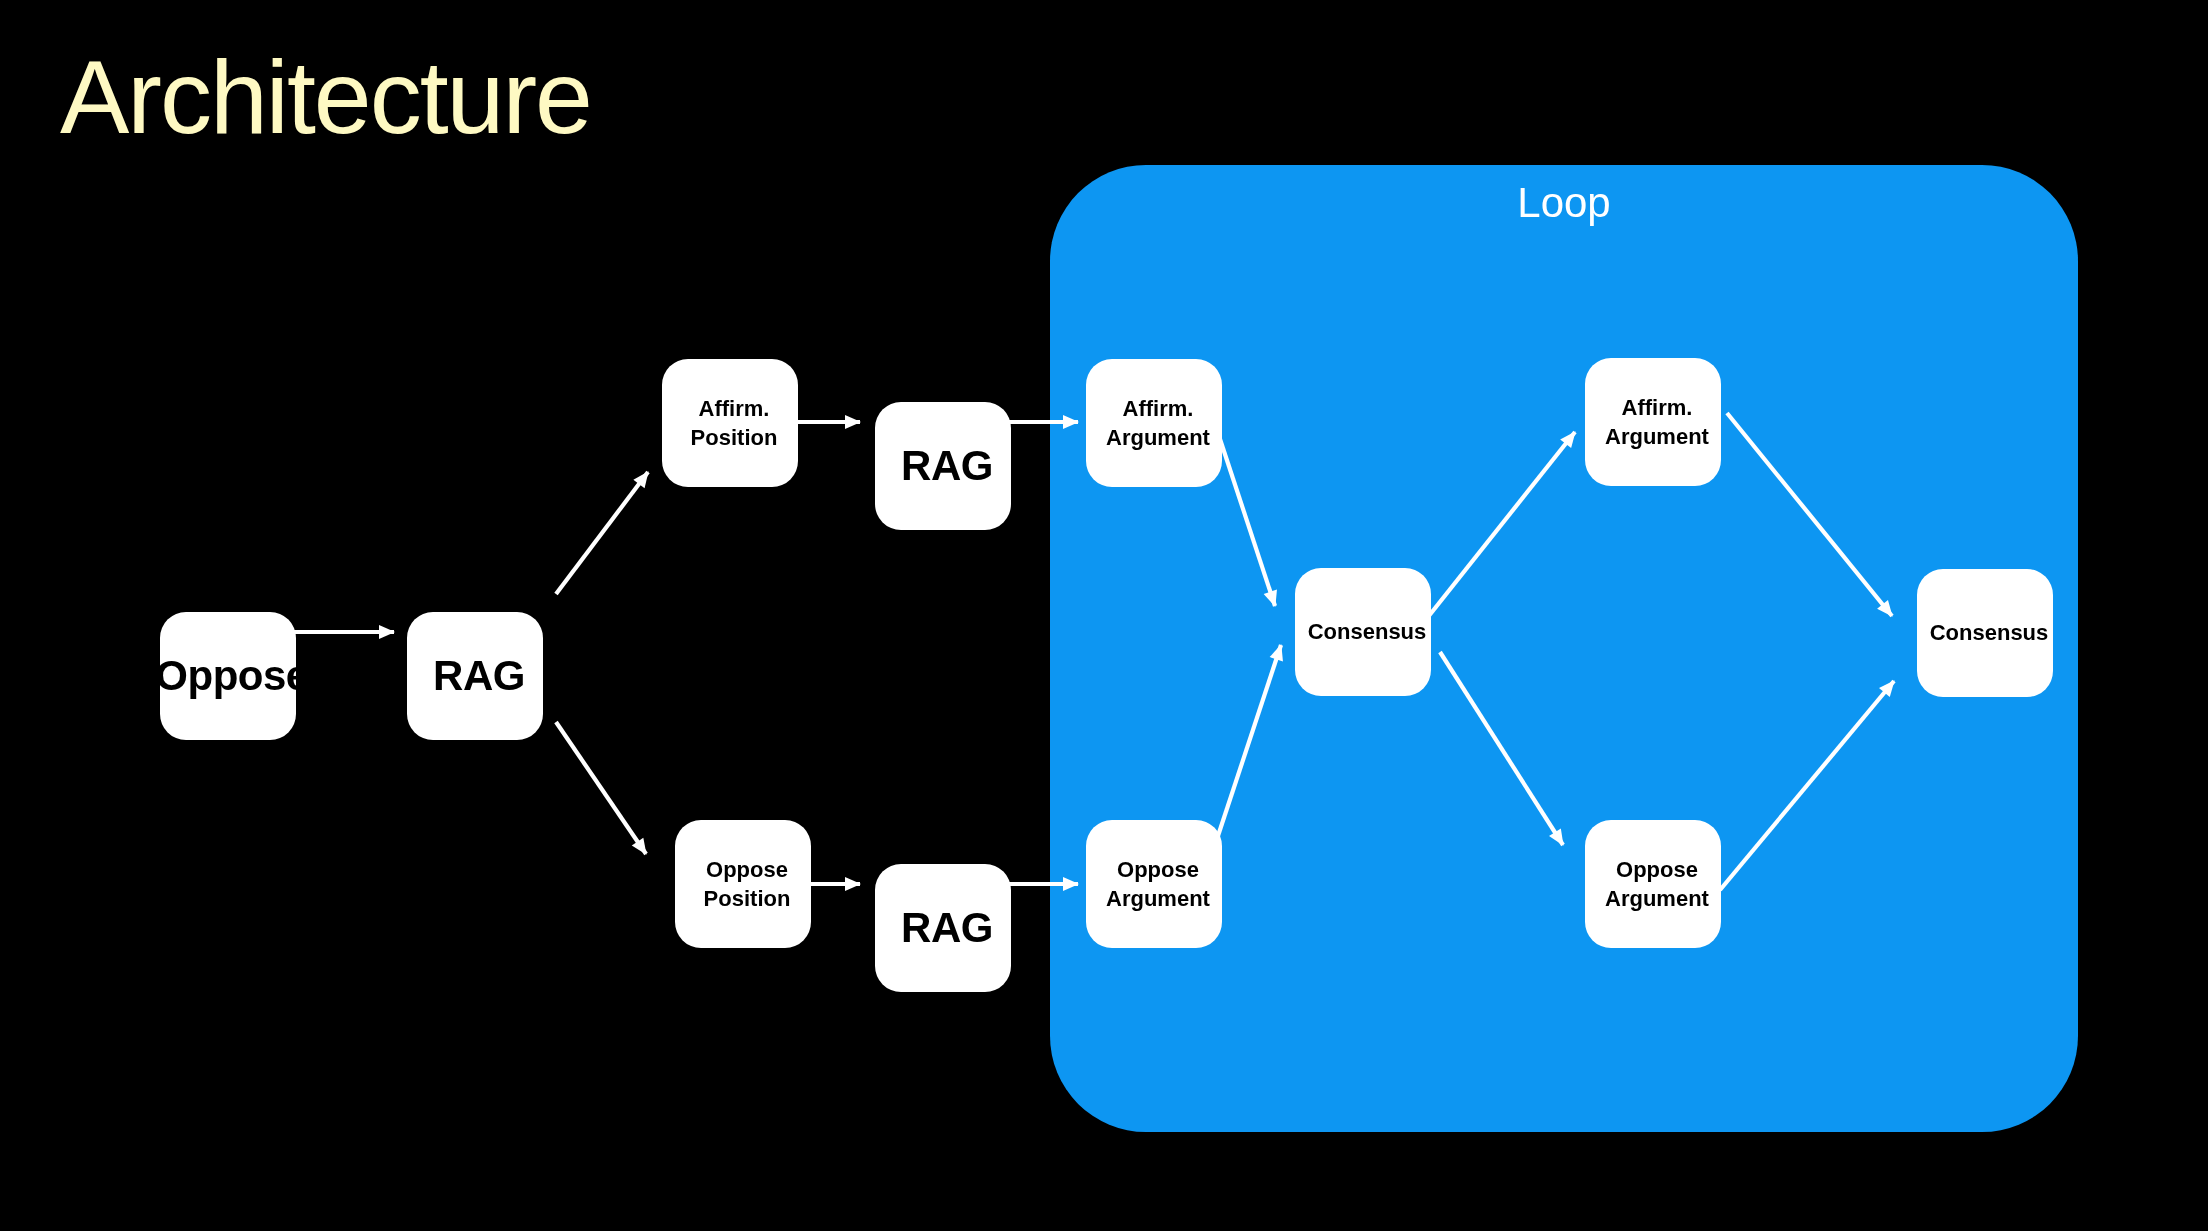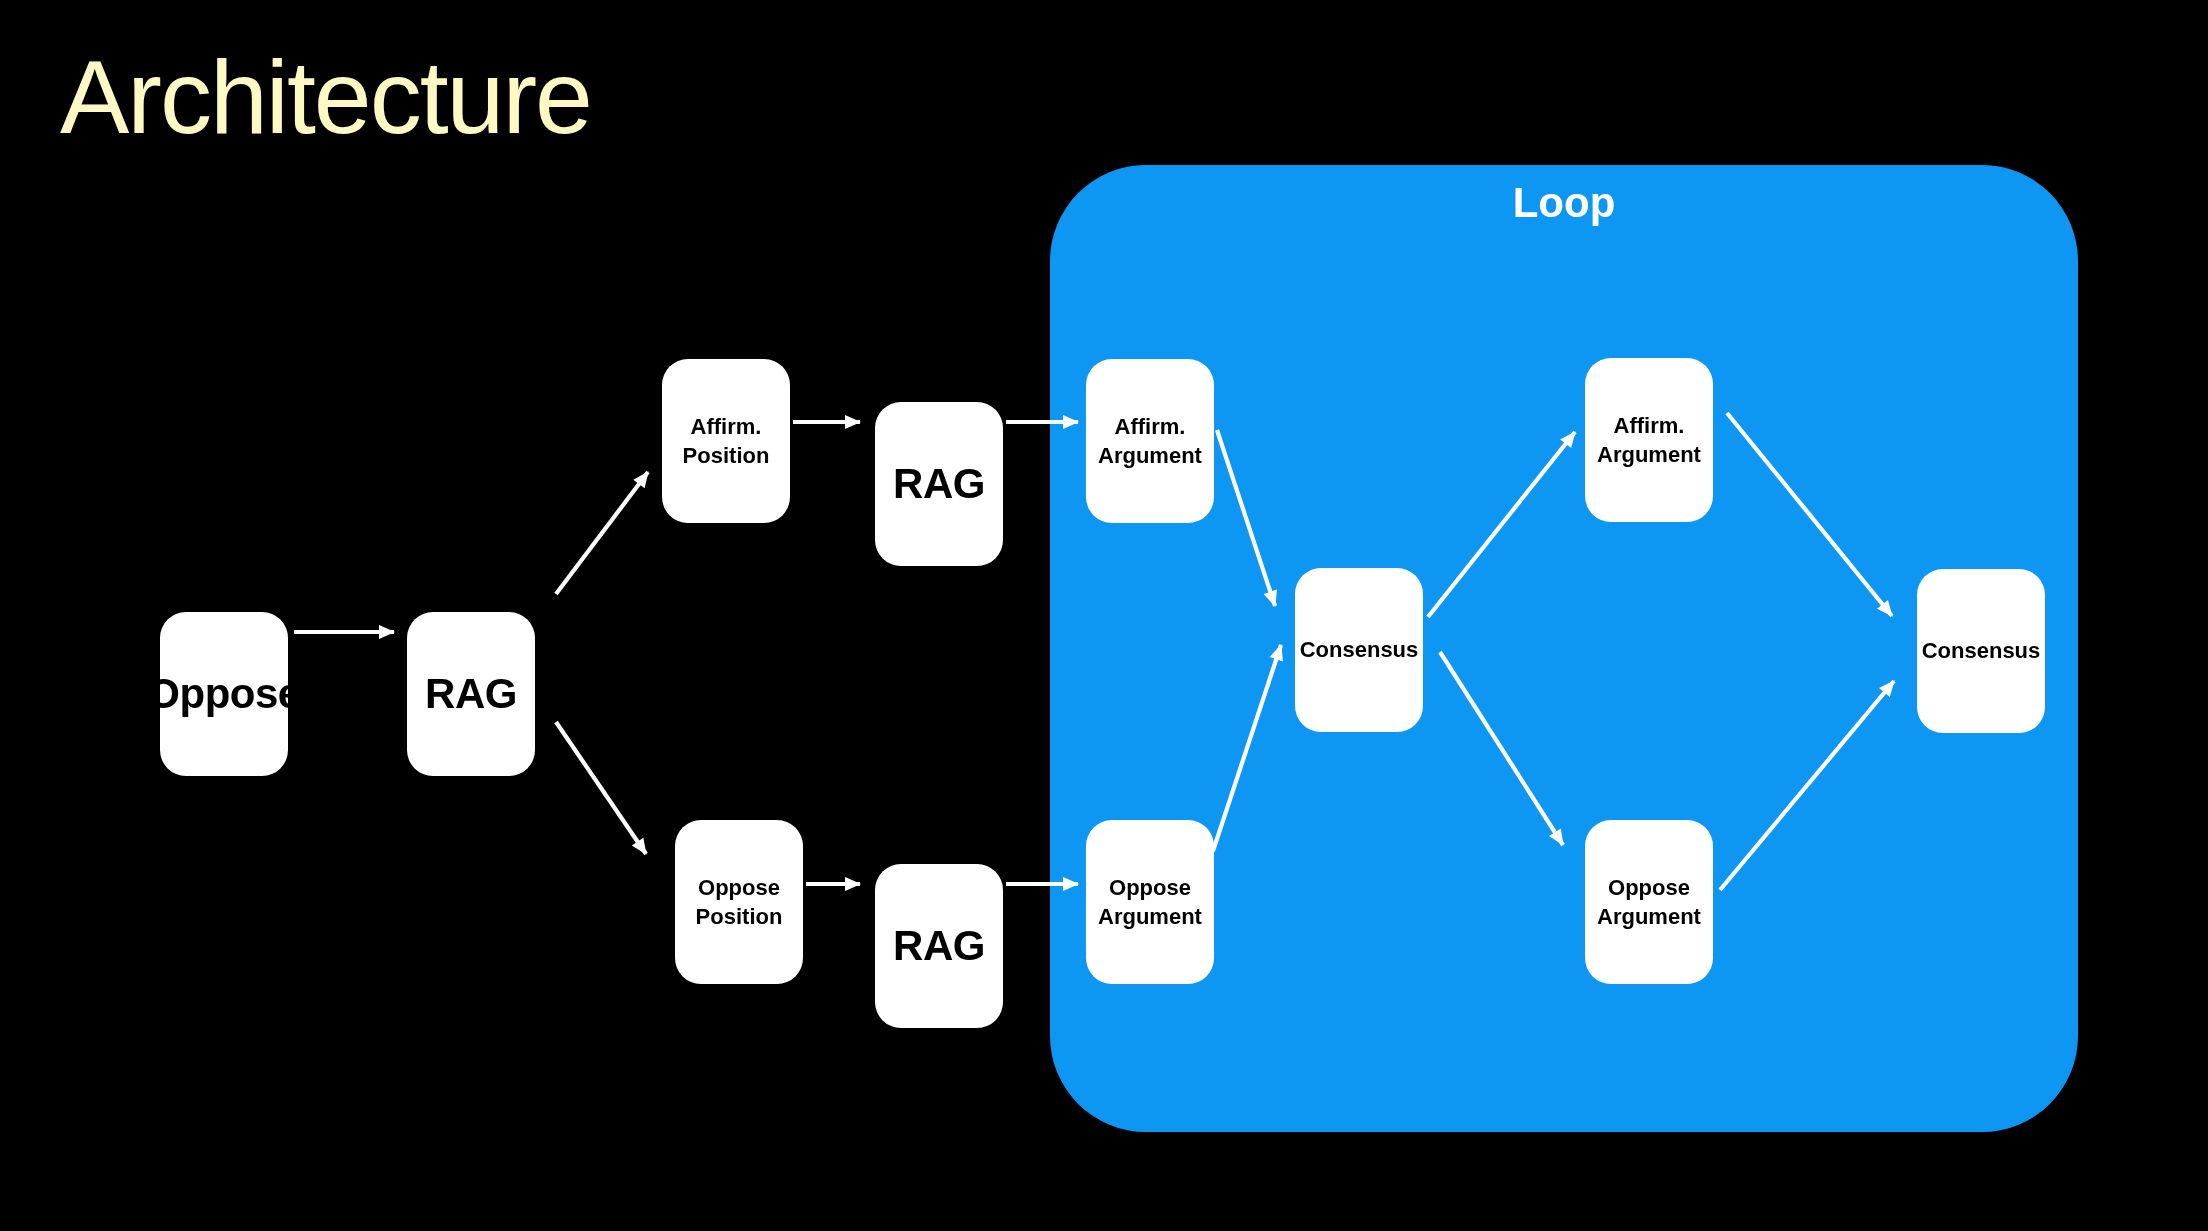--- a/index.html
+++ b/index.html
@@ -25,38 +25,39 @@
     background:#0d96f2;
     border-radius:96px;
   }
   .loop-label {
     position:absolute;
     left:0; top:14px;
     width:100%;
     text-align:center;
     color:#ffffff;
     font-size:42px;
-    font-weight:700;
+    font-weight:400;
   }
   svg.edge-layer {
     position:absolute;
     left:0; top:0;
   }
   .node {
     position:absolute;
-    width:128px; height:164px;
+    width:128px; height:128px;
     background:#ffffff;
     border-radius:26px;
     display:flex;
     align-items:center;
     justify-content:center;
     text-align:center;
     color:#000000;
     font-weight:700;
     white-space:pre-line;
+    padding-left:8px;
   }
   .node.large { font-size:42px; letter-spacing:-0.5px;margin-top:44px; }
   .node.small { font-size:22px; line-height:1.32; }
 </style>
 </head>
 <body>
 
 <div class="slide-title">Architecture</div>
 
 <div class="loop-container">

